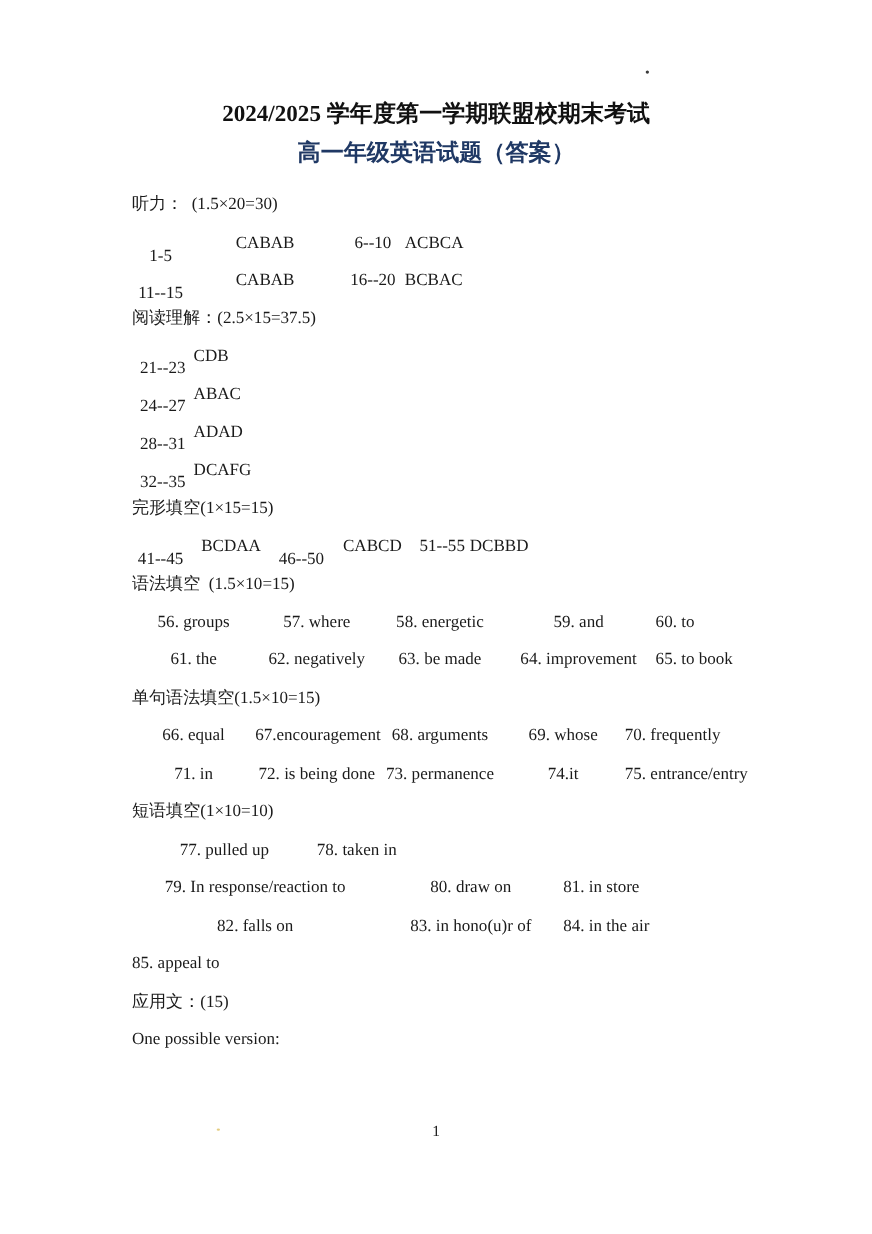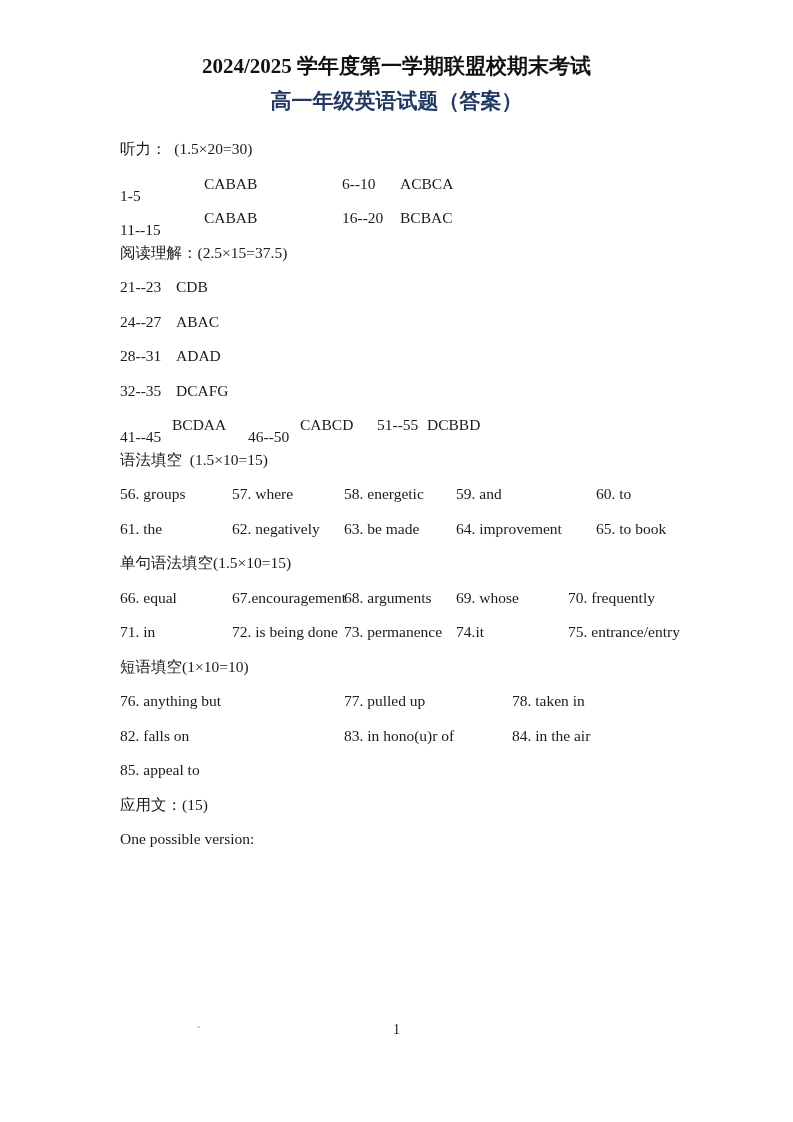--- a/index.html
+++ b/index.html
@@ -4,42 +4,43 @@
 <style>
   html,body{margin:0;padding:0;background:#ffffff;}
   .page{
     position:relative;
     width:793px;height:1122px;
     background:#ffffff;
     font-family:"Liberation Serif","DejaVu Serif",serif;
     color:#1a1a1a;
     overflow:hidden;
   }
-  .titles{padding-top:54px;text-align:center;}
+  .titles{padding-top:91px;text-align:center;}
   .title1{
     font-size:21px;font-weight:bold;color:#111111;
     line-height:25px;margin:0;
   }
   .title2{
     font-size:21px;font-weight:bold;color:#1f3864;
     line-height:25px;margin:10px 0 12px 0;
   }
   .content{margin:24px 75px 0 120px;}
   .row{
     height:34.5px;
     display:flex;
     align-items:flex-start;
     white-space:pre;
     font-size:15.5px;
     line-height:21px;
+    text-align:center;
   }
   .cell{flex:0 0 auto;}
-  .w52{width:52px;margin-top:12px;}  .w56{width:56px;}  .w58{width:58px;}
+  .w52{width:52px;margin-top:12px;}  .w56{width:56px;margin-top:11px;}  .w58{width:58px;}
   .w76{width:76px;}  .w77{width:77px;}  .w50{width:50px;}
-  .w112{width:112px;}.w138{width:138px;margin-left:32px;}.w140{width:140px;}
+  .w112{width:112px;}.w138{width:138px;}.w140{width:140px;}
   .w224{width:224px;}.w168{width:168px;}
   .page-number{
     position:absolute;top:1022px;left:0;width:100%;
     text-align:center;font-size:14px;color:#1a1a1a;
   }
   .stray-dot{
     position:absolute;top:64px;left:587px;
     width:3px;height:3px;background:#3a3a3a;border-radius:50%;
   }
   .smudge-dot{
@@ -92,20 +93,23 @@
       <span class="cell w56">28--31</span>
       <span class="cell">ADAD</span>
     </div>
     <div class="row">
       <span class="cell w56">32--35</span>
       <span class="cell">DCAFG</span>
     </div>
 
 
     <div class="row">
+      <span>完形填空(1×15=15)</span>
+    </div>
+    <div class="row">
       <span class="cell w52">41--45</span>
       <span class="cell w76">BCDAA</span>
       <span class="cell w52">46--50</span>
       <span class="cell w77">CABCD</span>
       <span class="cell w50">51--55</span>
       <span class="cell">DCBBD</span>
     </div>
 
     <div class="row">
       <span>语法填空  (1.5×10=15)</span>
@@ -140,23 +144,27 @@
       <span class="cell w112">72. is being done</span>
       <span class="cell w112">73. permanence</span>
       <span class="cell w112">74.it</span>
       <span class="cell">75. entrance/entry</span>
     </div>
 
     <div class="row">
       <span>短语填空(1×10=10)</span>
     </div>
     <div class="row">
-      <span class="cell w224">76. anything but</span>
       <span class="cell w168">77. pulled up</span>
       <span class="cell">78. taken in</span>
+    </div>
+    <div class="row">
+      <span class="cell w224">79. In response/reaction to</span>
+      <span class="cell w168">80. draw on</span>
+      <span class="cell">81. in store</span>
     </div>
     <div class="row">
       <span class="cell w224">82. falls on</span>
       <span class="cell w168">83. in hono(u)r of</span>
       <span class="cell">84. in the air</span>
     </div>
     <div class="row">
       <span class="cell">85. appeal to</span>
     </div>
 

